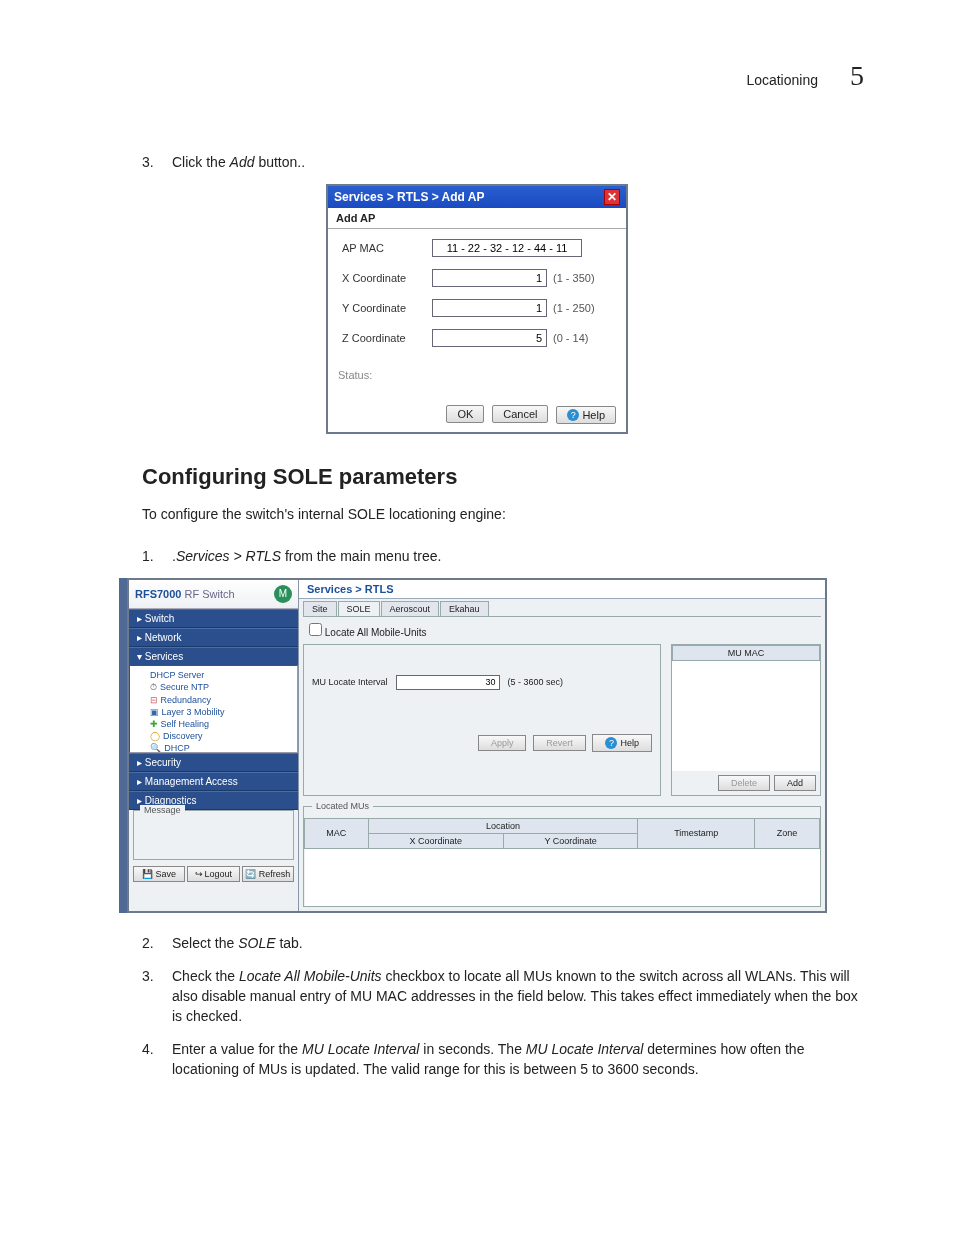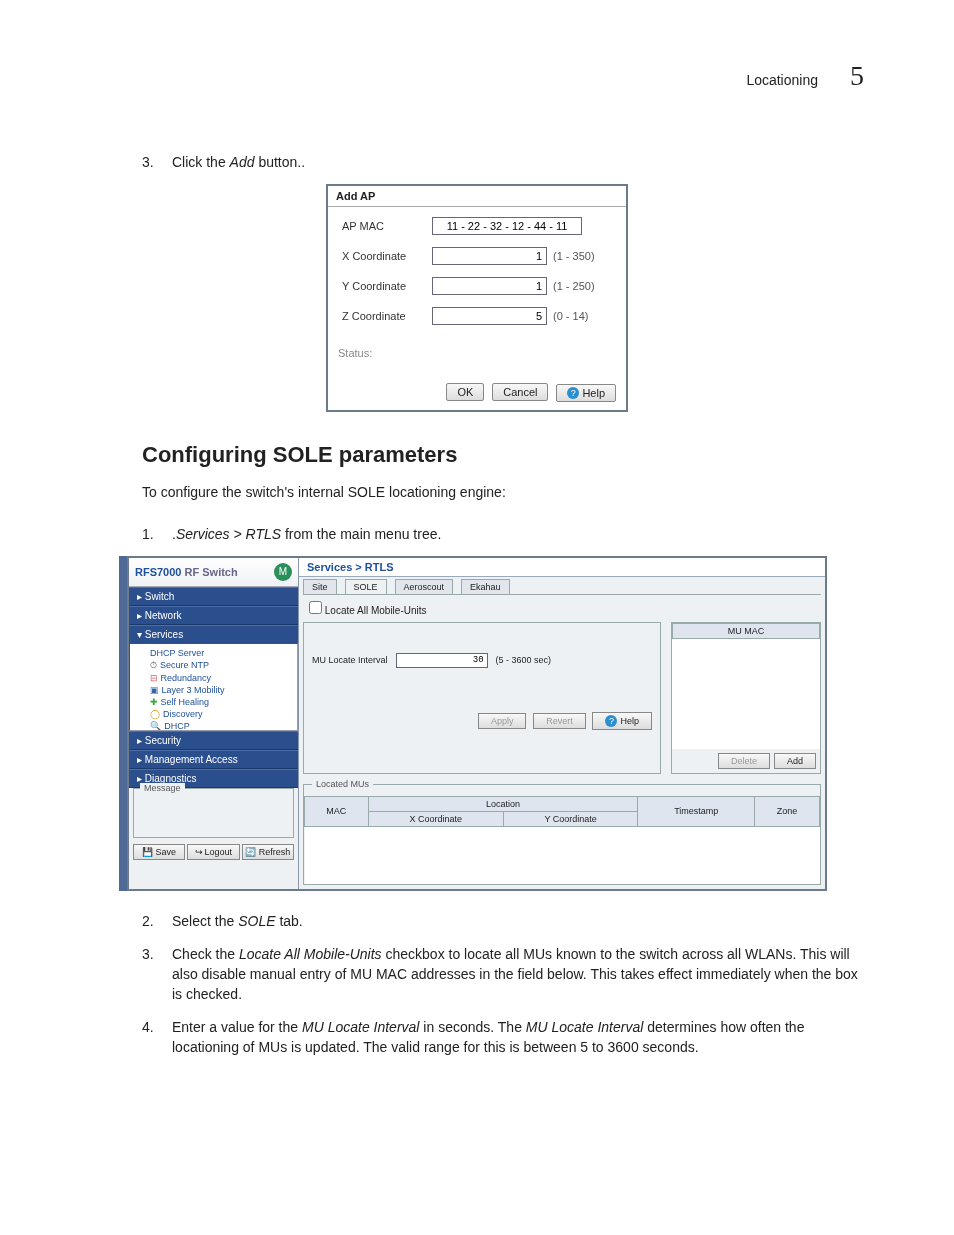--- a/index.html
+++ b/index.html
@@ -66,54 +66,54 @@
     width:170px; background:#eef1f4; display:flex; flex-direction:column;
     border-right:1px solid #8a97aa;
   }
   .brandbar {
     background:linear-gradient(#fff,#eef1f4); color:#2a4; font-size:11px;
     padding:5px 6px; display:flex; justify-content:space-between; align-items:center;
     border-bottom:1px solid #aab;
   }
   .brandbar .logo { width:18px;height:18px;border-radius:50%;background:#2a8f5a;color:#fff;display:flex;align-items:center;justify-content:center;font-size:10px;}
   .brandbar .bn { color:#1d4f9a; font-weight:bold;}
-  .brandbar .bn2 { color:#668; font-weight:bold;margin-top:16px;}
+  .brandbar .bn2 { color:#668; font-weight:normal;margin-top:16px;}
   .navitem {
     background:#2b4f8d; color:#fff; font-size:10px; padding:3px 8px;
     border-top:1px solid #4a6ca9; border-bottom:1px solid #1a3a6a;
   }
   .nav-open { background:#2b4f8d; color:#fff; font-size:10px; padding:3px 8px; border-top:1px solid #4a6ca9;}
   .treebox {
     background:#fff; border:1px inset #99a; margin:0; padding:3px 4px 3px 8px;
     font-size:9px; color:#1d4f9a; height:88px; overflow:hidden;
   }
   .treebox div { padding:1px 0 1px 12px; display:flex; align-items:center; gap:3px;}
   .login-box { border:1px solid #9aa; margin:6px 4px; padding:6px 6px 10px; font-size:9px; color:#555;}
   .login-box .leg { position:relative; top:-12px; background:#eef1f4; display:inline-block; padding:0 4px;}
   .login-box .row { display:flex; gap:18px; margin-top:-4px;}
   .msg-box { border:1px solid #9aa; margin:0 4px 4px; padding:4px 6px 34px; font-size:9px; color:#555;}
   .msg-box .leg { position:relative; top:-10px; background:#eef1f4; display:inline-block; padding:0 4px;}
   .footbtns { display:flex; gap:2px; padding:2px 4px 4px;}
   .footbtns .fb { flex:1; border:1px solid #888; background:linear-gradient(#f8f8f8,#ddd); font-size:9px; padding:2px 2px; display:flex;align-items:center;justify-content:center;gap:2px;}
 
   .p2-right { flex:1; background:#eef1f4; display:flex; flex-direction:column; }
   .p2-crumb { color:#1d4f9a; font-weight:bold; font-size:11px; padding:3px 8px; background:#fff; border-bottom:1px solid #9ab;}
-  .p2-tabs { display:flex; gap:7px; font-size:9px; padding:2px 4px 0; background:#eef1f4;}
+  .p2-tabs { display:flex; gap:0; font-size:9px; padding:2px 4px 0; background:#eef1f4;}
   .p2-tabs .tab { border:1px solid #9aa; border-bottom:none; padding:2px 8px; background:#e2e6ec; margin-right:1px;}
   .p2-tabs .tab.active { background:#eef1f4;}
   .p2-area { display:flex; gap:10px; margin:6px 4px 4px;}
   .p2-area-left { flex:1; border:1px solid #9aa; padding:16px 8px 8px; position:relative;}
   .p2-area-right { width:150px; border:1px solid #9aa; display:flex; flex-direction:column;}
   .mu-hdr { background:#dfe5ee;border:1px solid #9aa;text-align:center;font-size:9px;padding:2px;}
   .mu-empty { flex:1; background:#fff; min-height:110px;}
   .mu-btns { display:flex; gap:4px; justify-content:flex-end; padding:4px;}
   .mu-btns .b { border:1px solid #888; background:linear-gradient(#f8f8f8,#ddd); font-size:9px; padding:2px 12px;}
   .mu-btns .b.dis { color:#999;}
   .interval-row { display:flex; align-items:center; gap:8px; font-size:9px; margin-top:14px;}
-  .interval-row .inp { border:1px solid #667; height:15px; width:92px; text-align:right; font-size:9px; padding:1px 3px;font-family:Liberation Mono, monospace;}
+  .interval-row .inp { border:1px solid #667; height:15px; width:104px; text-align:right; font-size:9px; padding:1px 3px;}
   .apply-row { text-align:right; margin-top:44px;}
   .apply-row .b { border:1px solid #888; background:linear-gradient(#f8f8f8,#ddd); font-size:9px; padding:2px 12px; margin-left:4px; display:inline-flex;align-items:center;gap:3px;}
   .apply-row .b.dis { color:#999;}
   .located { border:1px solid #9aa; margin:6px 4px 4px; }
   .located .leg { font-size:9px; color:#555; position:relative; top:-7px; left:8px; background:#eef1f4; padding:0 4px;}
   .loc-tbl { width:100%; border-collapse:collapse; font-size:9px;}
   .loc-tbl th { background:#dfe5ee; border:1px solid #9aa; padding:2px 4px; font-weight:normal;}
   .loc-body { background:#fff; height:58px;}
 </style>
 </head>
@@ -125,20 +125,24 @@
 </div>
 
 <div class="step">
   <span class="num">3.</span>
   <span class="step-body">
     <span>Click the </span><em>Add</em><span> button..</span>
   </span>
 </div>
 
 <div class="dialog1">
+  <div class="dlg1-title">
+    <span>Services  &gt; RTLS  &gt; Add AP</span>
+    <span class="closebox">✕</span>
+  </div>
   <div class="dlg1-sub">Add AP</div>
   <div class="dlg1-body">
     <div class="dlg1-row">
       <span class="lbl">AP MAC</span>
       <input class="inp mac" value="11 - 22 - 32 - 12 - 44 - 11" style="">
     </div>
     <div class="dlg1-row">
       <span class="lbl">X Coordinate</span>
       <input class="inp coord" value="1" style="">
       <span class="hint">(1 - 350)</span>

